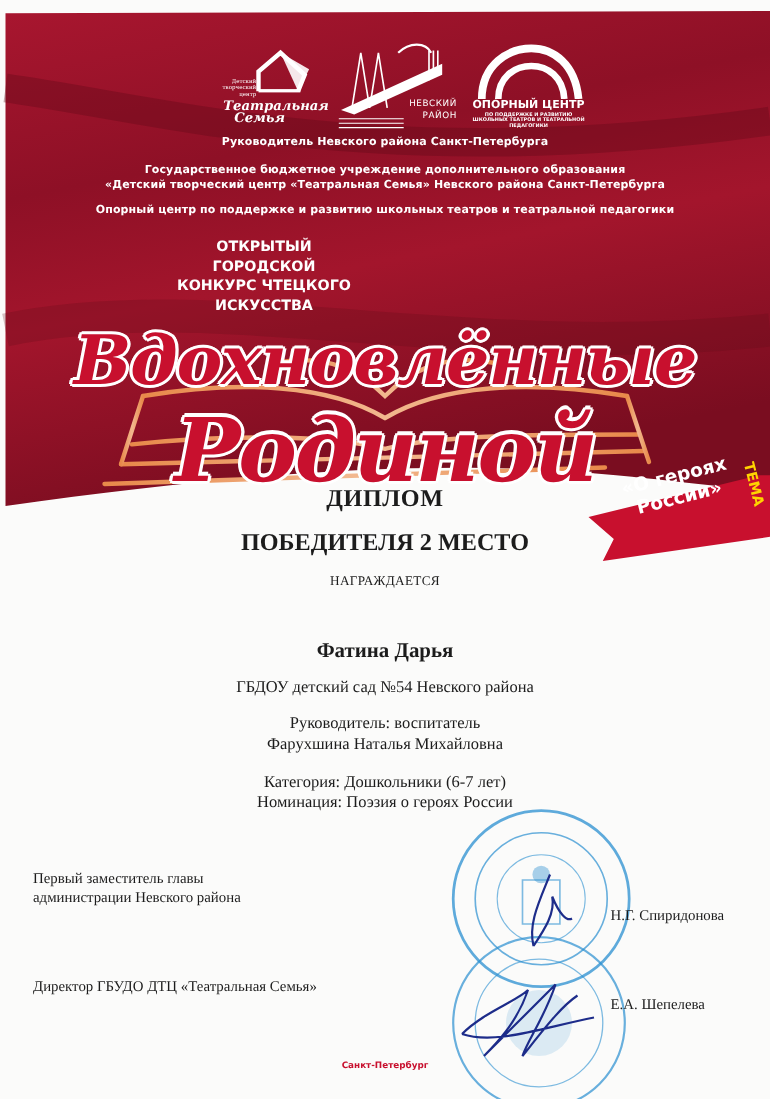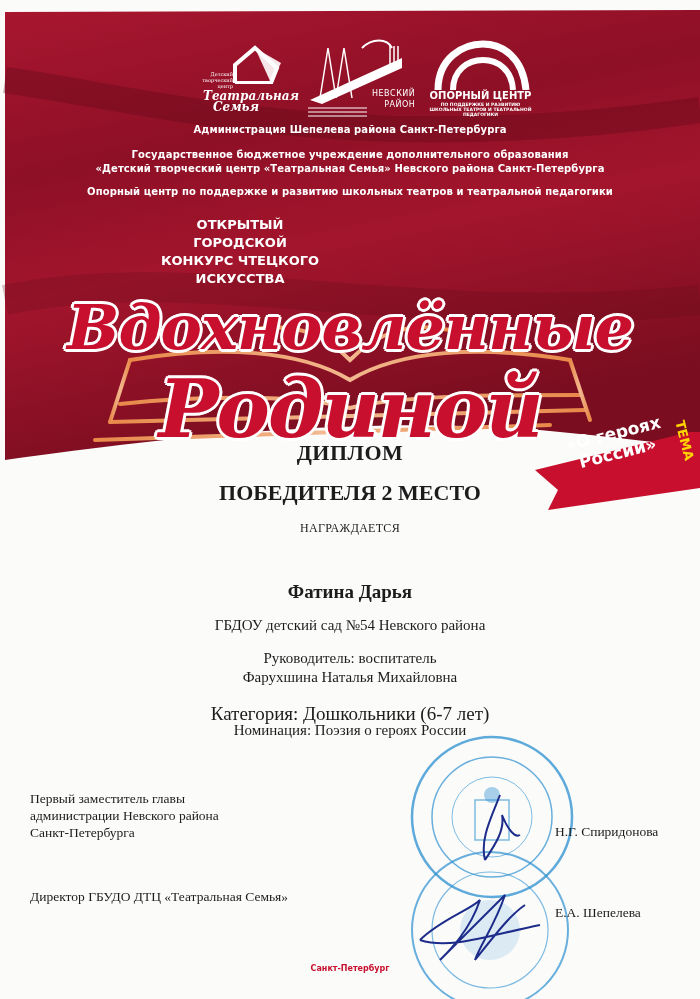--- a/index.html
+++ b/index.html
@@ -26,21 +26,21 @@
   .ribbon .rtext { position:absolute; left:22px; top:12px; color:#fff; font-family:"DejaVu Sans", sans-serif; font-weight:bold; font-size:17px; line-height:20px; transform:rotate(-14deg); transform-origin:left top; text-align:center; width:110px; }
   .ribbon .tema { position:absolute; left:142px; top:-5px; color:#ffd400; font-family:"DejaVu Sans", sans-serif; font-weight:bold; font-size:13px; writing-mode:vertical-rl; transform:rotate(-14deg); }
   .body-text { position:absolute; left:0; width:700px; text-align:center; }
   .diploma { top:440px; font-size:22px; font-weight:bold; letter-spacing:0.5px; }
   .winner { top:480px; font-size:22px; font-weight:bold; }
   .awarded { top:521px; font-size:12px; letter-spacing:0.3px; }
   .pname { top:581px; font-size:19px; font-weight:bold; }
   .inst { top:617px; font-size:15px; }
   .lead1 { top:650px; font-size:15px; }
   .lead2 { top:669px; font-size:15px; }
-  .cat { top:703px; font-size:19px; }
+  .cat { top:703px; font-size:15px; }
   .nom { top:722px; font-size:15px; }
   .sig { position:absolute; font-size:13.5px; line-height:17px; }
   .sig1 { left:30px; top:790px; }
   .sig2 { left:30px; top:888px; }
   .signame { position:absolute; font-size:13.5px; }
   .sn1 { left:555px; top:824px; }
   .sn2 { left:555px; top:905px; }
   .stamp { position:absolute; }
   .footer { position:absolute; left:0; top:964px; width:700px; text-align:center; color:#c8102e; font-family:"DejaVu Sans", sans-serif; font-weight:bold; font-size:8px; line-height:10px; }
 </style>
@@ -117,21 +117,21 @@
       <path d="M35 52 C35 32 50 22 65 22 C80 22 94 32 95 52" fill="none" stroke="#fff" stroke-width="6"></path>
     </svg>
     <div class="t1">ОПОРНЫЙ ЦЕНТР</div>
     <div class="t2">
       <span>ПО ПОДДЕРЖКЕ И РАЗВИТИЮ</span><br>
       <span>ШКОЛЬНЫХ ТЕАТРОВ И ТЕАТРАЛЬНОЙ ПЕДАГОГИКИ</span>
     </div>
   </div>
 </div>
 
-<div class="hdr" style="top:124px">Администрация Шепелева района Санкт-Петербурга</div>
+<div class="hdr" style="top:124px">Руководитель Невского района Санкт-Петербурга</div>
 <div class="hdr" style="top:149px">Государственное бюджетное учреждение дополнительного образования</div>
 <div class="hdr" style="top:163px">«Детский творческий центр «Театральная Семья» Невского района Санкт-Петербурга</div>
 <div class="hdr" style="top:186px">Опорный центр по поддержке и развитию школьных театров и театральной педагогики</div>
 
 <div class="contest">
   <div>ОТКРЫТЫЙ ГОРОДСКОЙ</div>
   <div>КОНКУРС ЧТЕЦКОГО</div>
   <div>ИСКУССТВА</div>
 </div>
 <div class="script script1">Вдохновлённые</div>
@@ -171,21 +171,20 @@
 <svg class="stamp" style="left:460px;top:790px" width="80" height="80">
   <path d="M40 5 C30 30 20 50 25 70 M25 70 C35 55 45 40 42 25 M42 25 C48 40 55 48 60 45" fill="none" stroke="#1d2c8a" stroke-width="2"></path>
 </svg>
 <svg class="stamp" style="left:410px;top:880px" width="140" height="90">
   <path d="M10 60 C30 40 60 30 70 20 C60 50 40 70 30 80 C50 60 80 30 95 15 C85 45 70 65 65 80 C85 55 100 35 115 25 M10 60 C40 70 80 55 130 45" fill="none" stroke="#1d2c8a" stroke-width="2"></path>
 </svg>
 
 <div class="sig sig1">
   <div>Первый заместитель главы</div>
   <div>администрации Невского района</div>
-  <div>Санкт-Петербурга</div>
 </div>
 <div class="signame sn1">Н.Г. Спиридонова</div>
 
 <div class="sig sig2">
   <div>Директор ГБУДО ДТЦ «Театральная Семья»</div>
 </div>
 <div class="signame sn2">Е.А. Шепелева</div>
 
 <div class="footer">
   <div>Санкт-Петербург</div>

